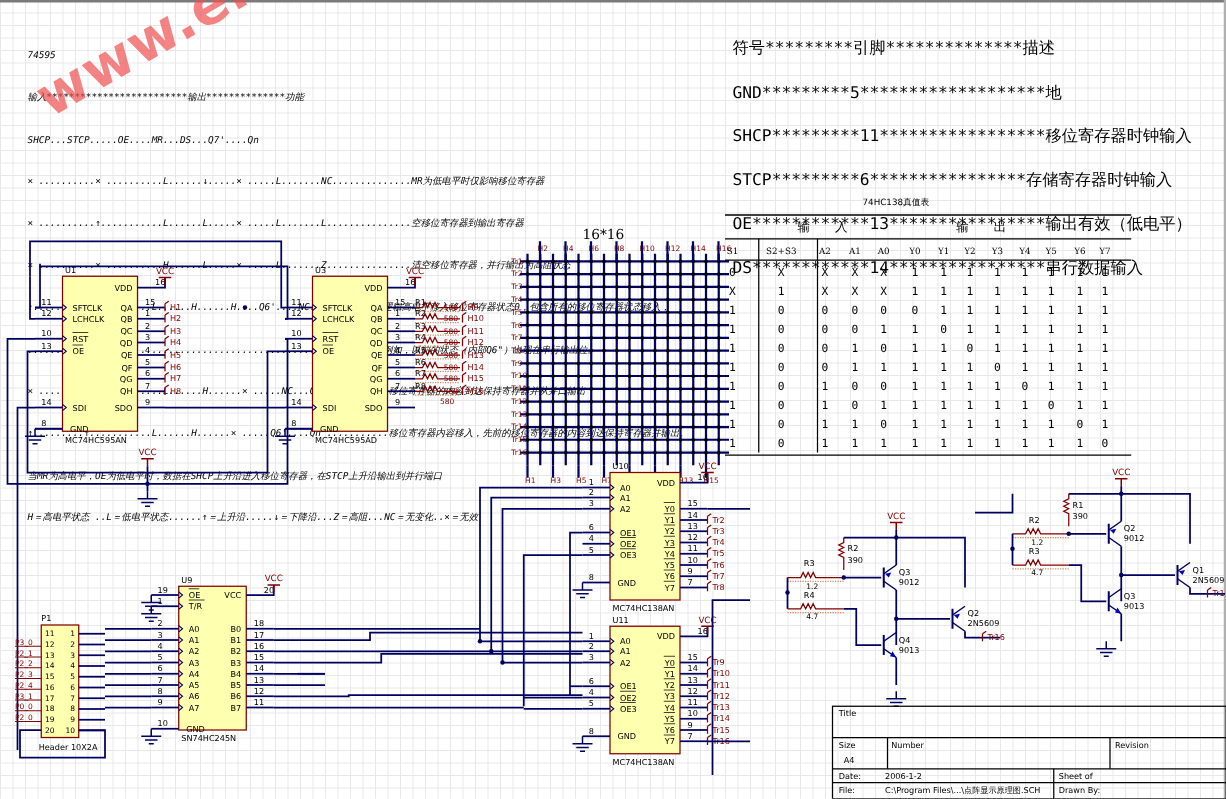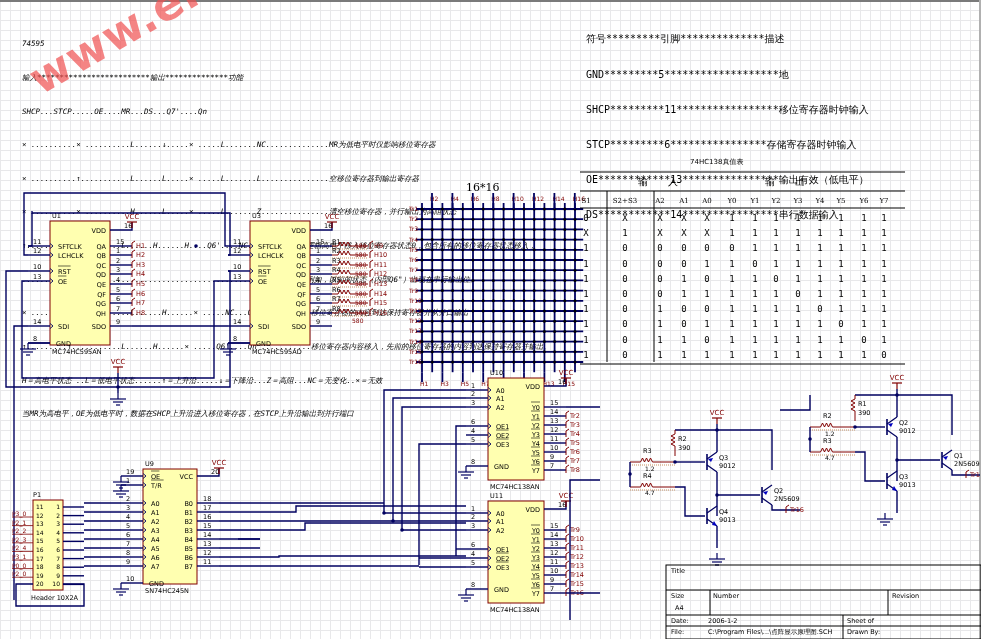--- a/index.html
+++ b/index.html
@@ -26,25 +26,25 @@
     <div>74595</div>
     <div>输入*************************输出**************功能</div>
     <div>SHCP...STCP.....OE....MR...DS...Q7'....Qn</div>
     <div>× ..........× ..........L......↓.....× .....L.......NC..............MR为低电平时仅影响移位寄存器</div>
     <div>× ..........↑...........L......L.....× .....L.......L...............空移位寄存器到输出寄存器</div>
     <div>× ..........× ..........H......L.....× .....L.......Z...............清空移位寄存器，并行输出为高阻状态</div>
     <div>↑.........× ..........L......H......H....Q6'....NC.............逻辑高电平移入移位寄存器状态0，包含所有的移位寄存器状态移入，</div>
     <div>...............................................................例如，以前的状态（内部Q6"）出现在串行输出位。</div>
     <div>× ..........↑...........L......H......× .....NC...Qn'...........移位寄存器的内容到达保持寄存器并从并口输出</div>
     <div>↑.........↑...........L......H......× .....Q6'....Qn'...........移位寄存器内容移入，先前的移位寄存器的内容到达保持寄存器并输出。</div>
+    <div>当MR为高电平，OE为低电平时，数据在SHCP上升沿进入移位寄存器，在STCP上升沿输出到并行端口</div>
     <div>H＝高电平状态 ..L＝低电平状态......↑＝上升沿.....↓＝下降沿...Z＝高阻...NC＝无变化..×＝无效</div>
-    <div>当MR为高电平，OE为低电平时，数据在SHCP上升沿进入移位寄存器，在STCP上升沿输出到并行端口</div>
   </div>
 
-  <div class="note" style="left:586px;top:10px;font-size:10px;line-height:11.7px;">
+  <div class="note" style="left:586px;top:10px;font-size:13px;line-height:11.7px;">
     <div>符号*********引脚**************描述</div>
     <div>GND*********5*******************地</div>
     <div>SHCP*********11*****************移位寄存器时钟输入</div>
     <div>STCP*********6****************存储寄存器时钟输入</div>
     <div>OE************13****************输出有效（低电平）</div>
     <div>DS************14****************串行数据输入</div>
   </div>
 
   <svg id="sch" width="981" height="639" viewBox="0 0 981 639">
       <g>

